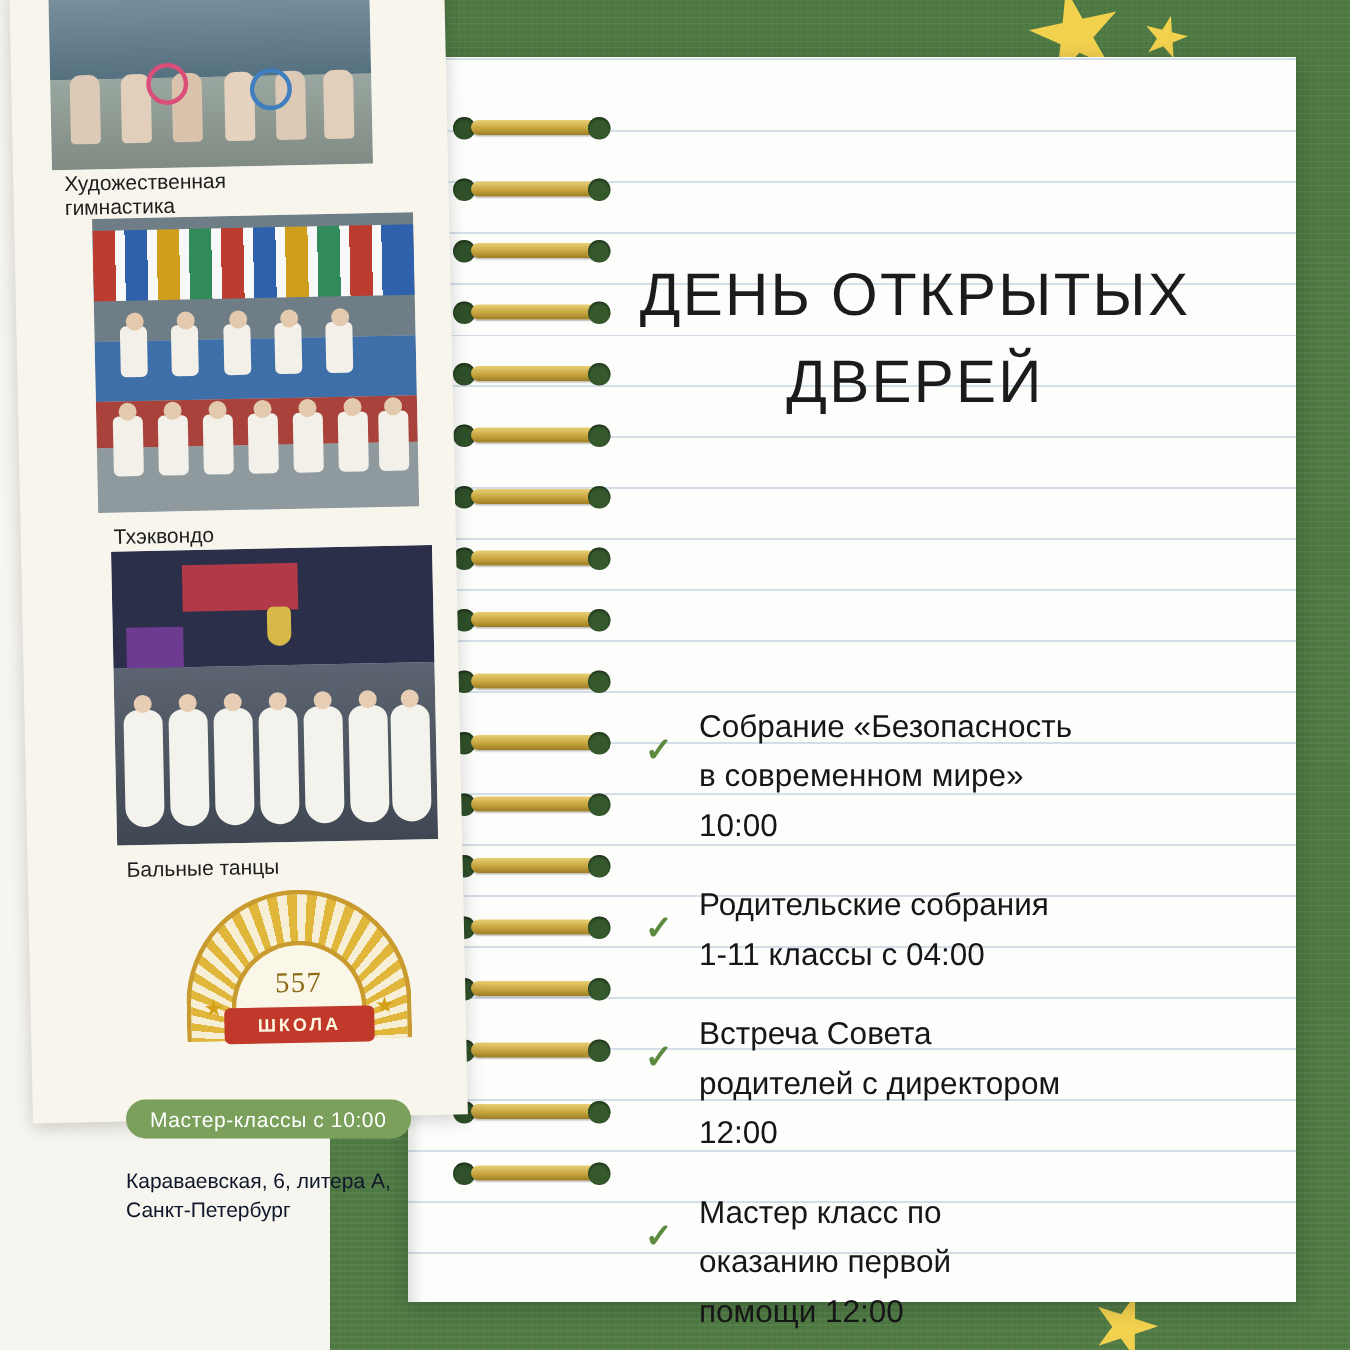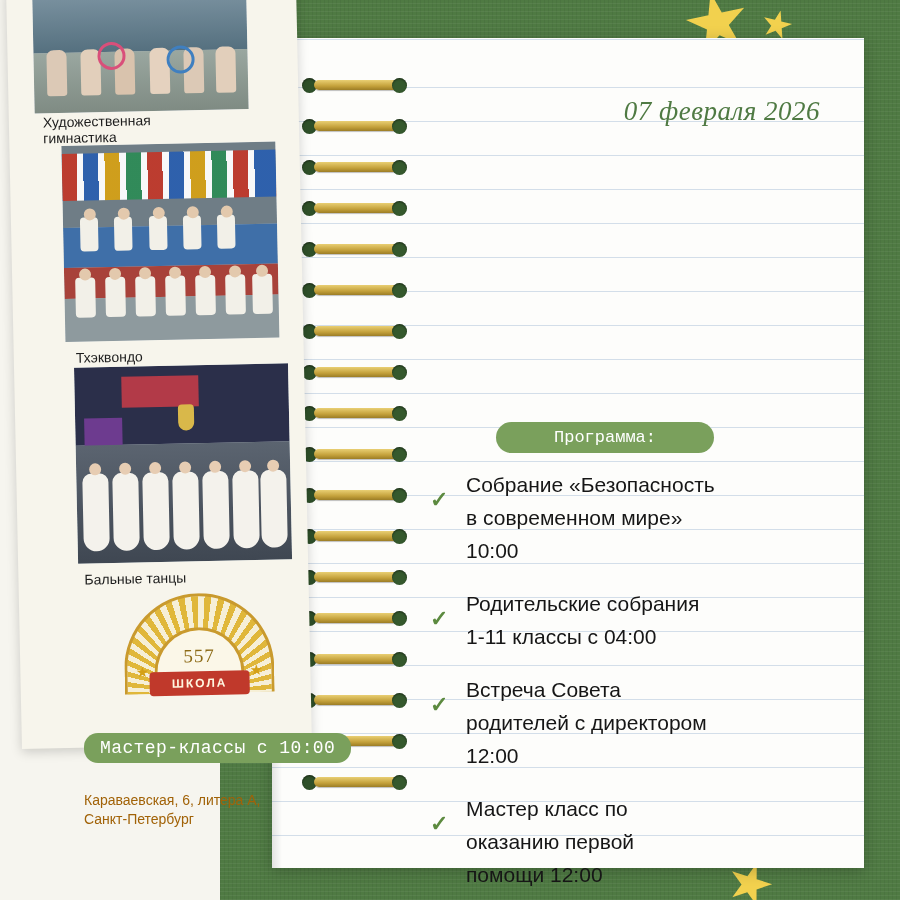--- a/index.html
+++ b/index.html
@@ -243,39 +243,38 @@
   .emblem .s1 { left: 12px; top: 72px; }
   .emblem .s2 { left: 126px; top: 72px; }
 
   
   .pill {
     display: inline-block;
     background: #7aa05c;
     color: #ffffff;
     border-radius: 14px;
     padding: 5px 16px;
-    font-size: 18px;
+    font-size: 14px;
     letter-spacing: 0.4px;
-    font-family: Liberation Mono, monospace;
+    font-family: Liberation Sans, sans-serif;
   }
   .masterclass-pill {
     position: absolute;
     left: 84px;
     top: 733px;
     z-index: 5;
   }
   .address {
     position: absolute;
     left: 84px;
     top: 778px;
     width: 230px;
     font-size: 14px;
     line-height: 1.35;
-    color: #a16207;
-    margin-top: 13px;
+    color: #0f172a;
   }
 
   
   .date {
     position: absolute;
     left: 500px;
     top: 96px;
     width: 320px;
     text-align: right;
     font-family: "Liberation Serif", serif;
@@ -543,22 +542,22 @@
     </div>
   </div>
 
   <div class="masterclass-pill">
     <span class="pill">Мастер-классы с 10:00</span>
   </div>
 
   <div class="address" style="white-space:pre-line;">Караваевская, 6, литера А,
 Санкт-Петербург</div>
 
-  <div class="date">07 февраля 2026</div>
-  <div class="program-pill">Программа:</div>
+  <div class="title" style="white-space:pre-line;">ДЕНЬ ОТКРЫТЫХ
+ДВЕРЕЙ</div>
 
   <div class="items">
     <div class="item">
       <span class="check">✓</span>
       <span class="txt">Собрание «Безопасность
 в современном мире»
 10:00</span>
     </div>
     <div class="item">
       <span class="check">✓</span>

